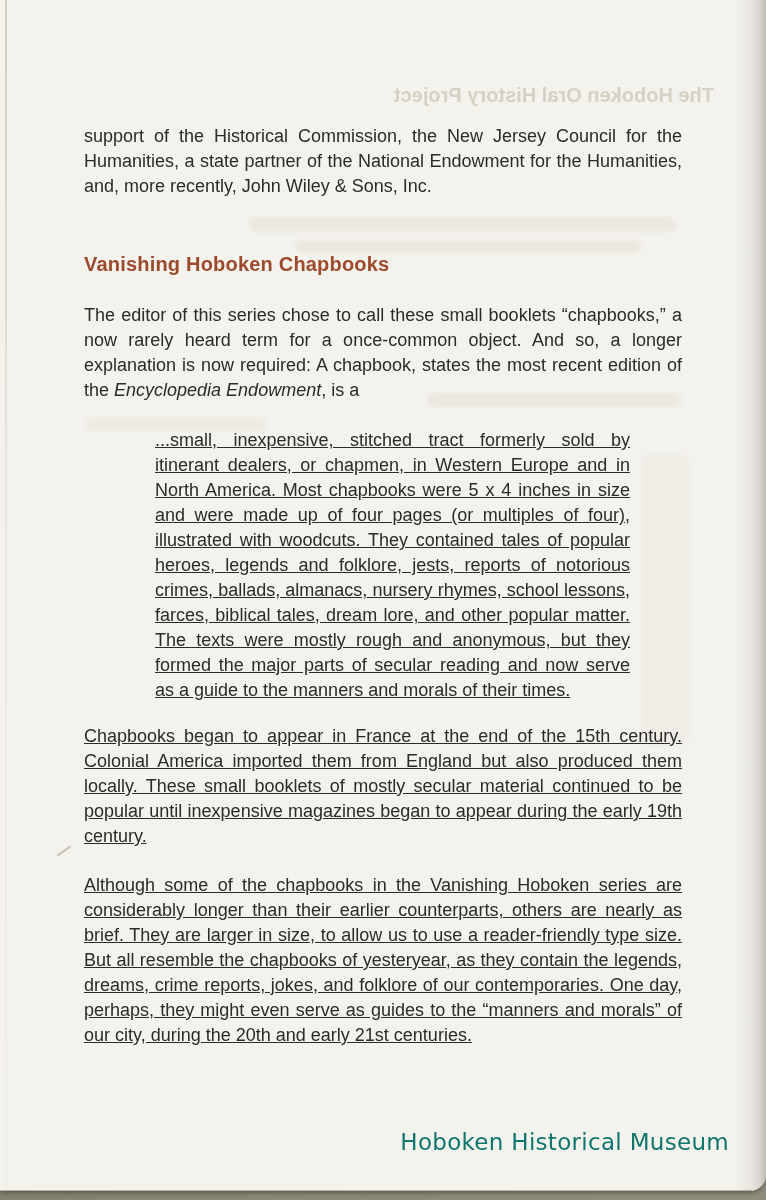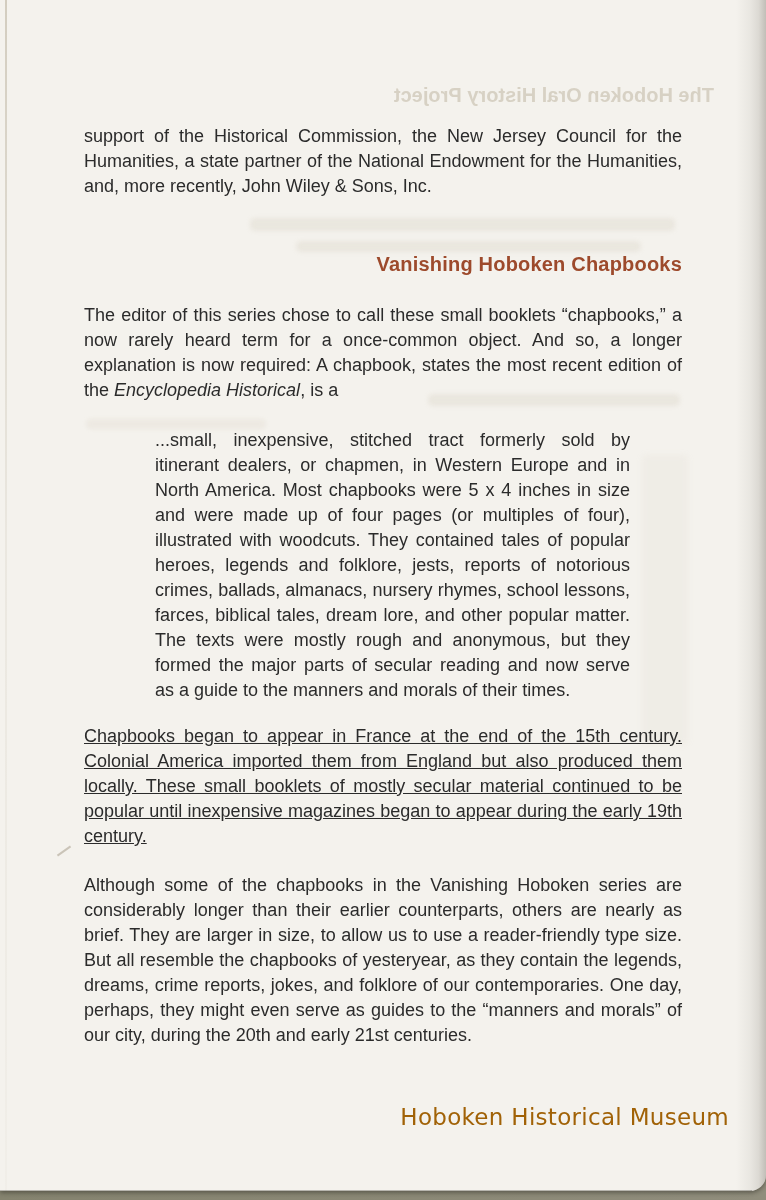--- a/index.html
+++ b/index.html
@@ -48,34 +48,35 @@
     background:rgba(150,140,120,0.45);transform:rotate(-35deg);
   }
   .content{
     position:absolute;left:84px;top:124px;width:598px;
     font-size:18px;line-height:25px;color:#2b2b2b;
     text-align:justify;
   }
   .content p{margin:0;}
   .para-editor{margin-top:25px !important;}
   .para-history{margin-top:21px !important;text-decoration:underline;}
-  .para-series{margin-top:24px !important;}
+  .para-series{margin-top:24px !important;text-decoration:underline;}
   .section-heading{
-    margin:51px 0 0;text-align:right;
+    margin:51px 0 0;text-align:left;
     font-size:20px;line-height:28px;font-weight:700;
     color:#9d4a2c;letter-spacing:0.2px;
   }
   blockquote.chapbook-quote{
     margin:25px 0 0 71px;width:475px;padding:0;
     text-align:justify;
+    text-decoration:underline;
   }
   .italic{font-style:italic;}
   .watermark{
-    position:absolute;top:1104px;right:37px;
-    font-size:23px;color:#a16207;letter-spacing:0.3px;
+    position:absolute;top:1129px;right:37px;
+    font-size:23px;color:#0f766e;letter-spacing:0.3px;
     font-family:"DejaVu Sans","Liberation Sans",sans-serif;
     font-weight:400;
   }
   .band-line{
     position:absolute;left:0;right:14px;bottom:9px;height:1px;
     background:rgba(70,68,56,0.35);pointer-events:none;
   }
 </style>
 </head>
 <body>
@@ -90,21 +91,21 @@
   <div class="smudge s4"></div>
   <div class="smudge s5"></div>
   <div class="scratch"></div>
 
   <div class="content">
 
     <p class="para-support">support of the Historical Commission, the New Jersey Council for the Humanities, a state partner of the National Endowment for the Humanities, and, more recently, John Wiley &amp; Sons, Inc.</p>
 
     <h1 class="section-heading">Vanishing Hoboken Chapbooks</h1>
 
-    <p class="para-editor"><span>The editor of this series chose to call these small booklets “chapbooks,” a now rarely heard term for a once-common object. And so, a longer explanation is now required: A chapbook, states the most recent edition of the </span><span class="italic">Encyclopedia Historical</span><span>, is a</span></p>
+    <p class="para-editor"><span>The editor of this series chose to call these small booklets “chapbooks,” a now rarely heard term for a once-common object. And so, a longer explanation is now required: A chapbook, states the most recent edition of the </span><span class="italic">Encyclopedia Endowment</span><span>, is a</span></p>
 
     <blockquote class="chapbook-quote">...small, inexpensive, stitched tract formerly sold by itinerant dealers, or chapmen, in Western Europe and in North America. Most chapbooks were 5 x 4 inches in size and were made up of four pages (or multiples of four), illustrated with woodcuts. They contained tales of popular heroes, legends and folklore, jests, reports of notorious crimes, ballads, almanacs, nursery rhymes, school lessons, farces, biblical tales, dream lore, and other popular matter. The texts were mostly rough and anonymous, but they formed the major parts of secular reading and now serve as a guide to the manners and morals of their times.</blockquote>
 
     <p class="para-history">Chapbooks began to appear in France at the end of the 15th century. Colonial America imported them from England but also produced them locally. These small booklets of mostly secular material continued to be popular until inexpensive magazines began to appear during the early 19th century.</p>
 
     <p class="para-series">Although some of the chapbooks in the Vanishing Hoboken series are considerably longer than their earlier counterparts, others are nearly as brief. They are larger in size, to allow us to use a reader-friendly type size. But all resemble the chapbooks of yesteryear, as they contain the legends, dreams, crime reports, jokes, and folklore of our contemporaries. One day, perhaps, they might even serve as guides to the “manners and morals” of our city, during the 20th and early 21st centuries.</p>
 
   </div>
 
   <div class="watermark">Hoboken Historical Museum</div>

